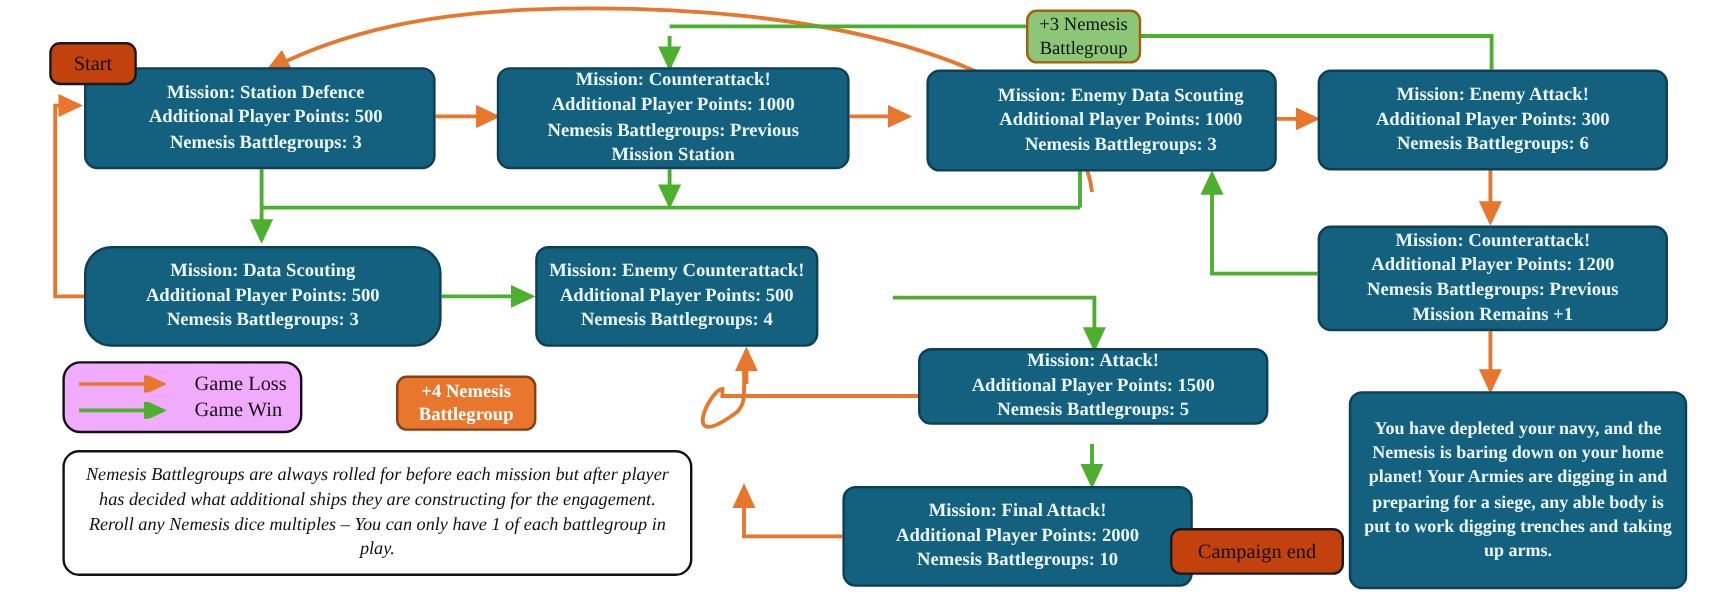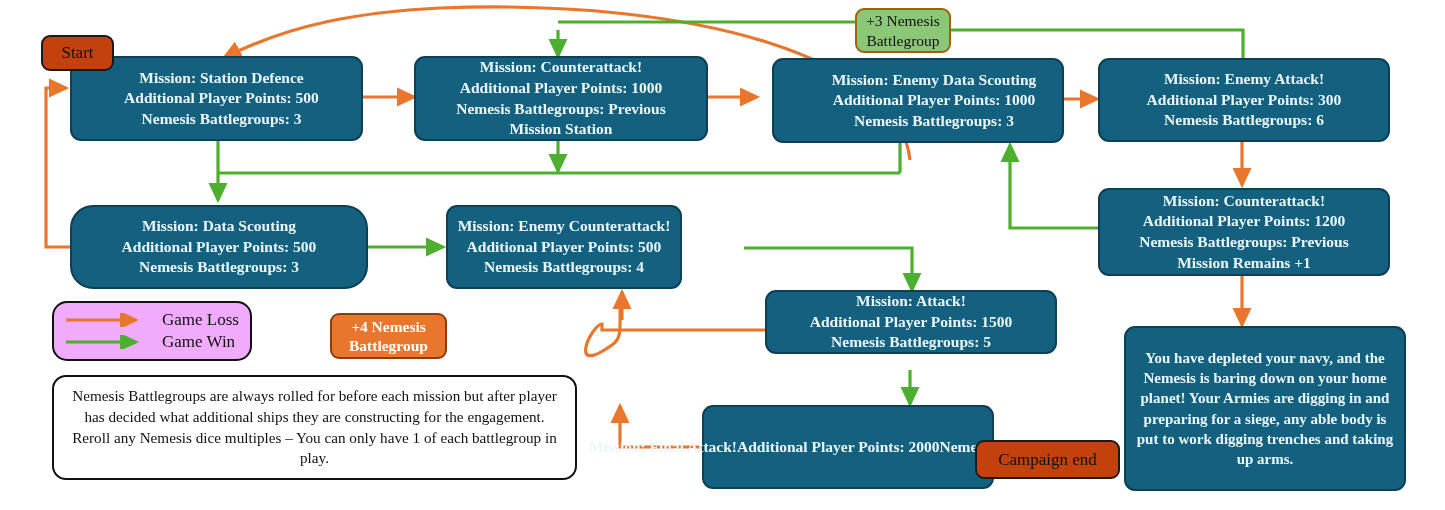--- a/index.html
+++ b/index.html
@@ -74,20 +74,21 @@
     border-radius:14px;
     box-sizing:border-box;
     z-index:6;
     display:flex;align-items:center;justify-content:center;
     text-align:center;
     font-size:15.2px;
     line-height:1.38;
     color:#111;
     padding:8px 14px;
     font-family:"Liberation Serif",serif;
+    font-style:italic;
   }
 </style>
 </head>
 <body>
 
 <div id="stage">
 
   <svg class="edges" viewBox="0 0 1445 510">
     <defs>
       <marker id="ah-o" markerWidth="7" markerHeight="7" refX="5.4" refY="3" orient="auto">
@@ -205,21 +206,21 @@
     <span class="line">Nemesis Battlegroups: Previous</span>
     <span class="line">Mission Remains +1</span>
   </div>
 
   <div class="node" style="left:765px;top:290px;width:292px;height:64px;flex-direction:column;">
     <span class="line">Mission: Attack!</span>
     <span class="line">Additional Player Points: 1500</span>
     <span class="line">Nemesis Battlegroups: 5</span>
   </div>
 
-  <div class="node" style="left:702px;top:405px;width:292px;height:84px;flex-direction:row;text-align:right;">
+  <div class="node" style="left:702px;top:405px;width:292px;height:84px;flex-direction:column;text-align:right;">
     <span class="line">Mission: Final Attack!</span>
     <span class="line">Additional Player Points: 2000</span>
     <span class="line">Nemesis Battlegroups: 10</span>
   </div>
 
   <div class="node wrap" style="left:1112px;top:326px;width:282px;height:165px;font-size:15px;line-height:1.34;margin-left:12px;">
     <span>You have depleted your navy, and the Nemesis is baring down on your home planet! Your Armies are digging in and preparing for a siege, any able body is put to work digging trenches and taking up arms.</span>
   </div>
 
   <div class="legend" style="left:52px;top:301px;width:200px;height:60px;">

